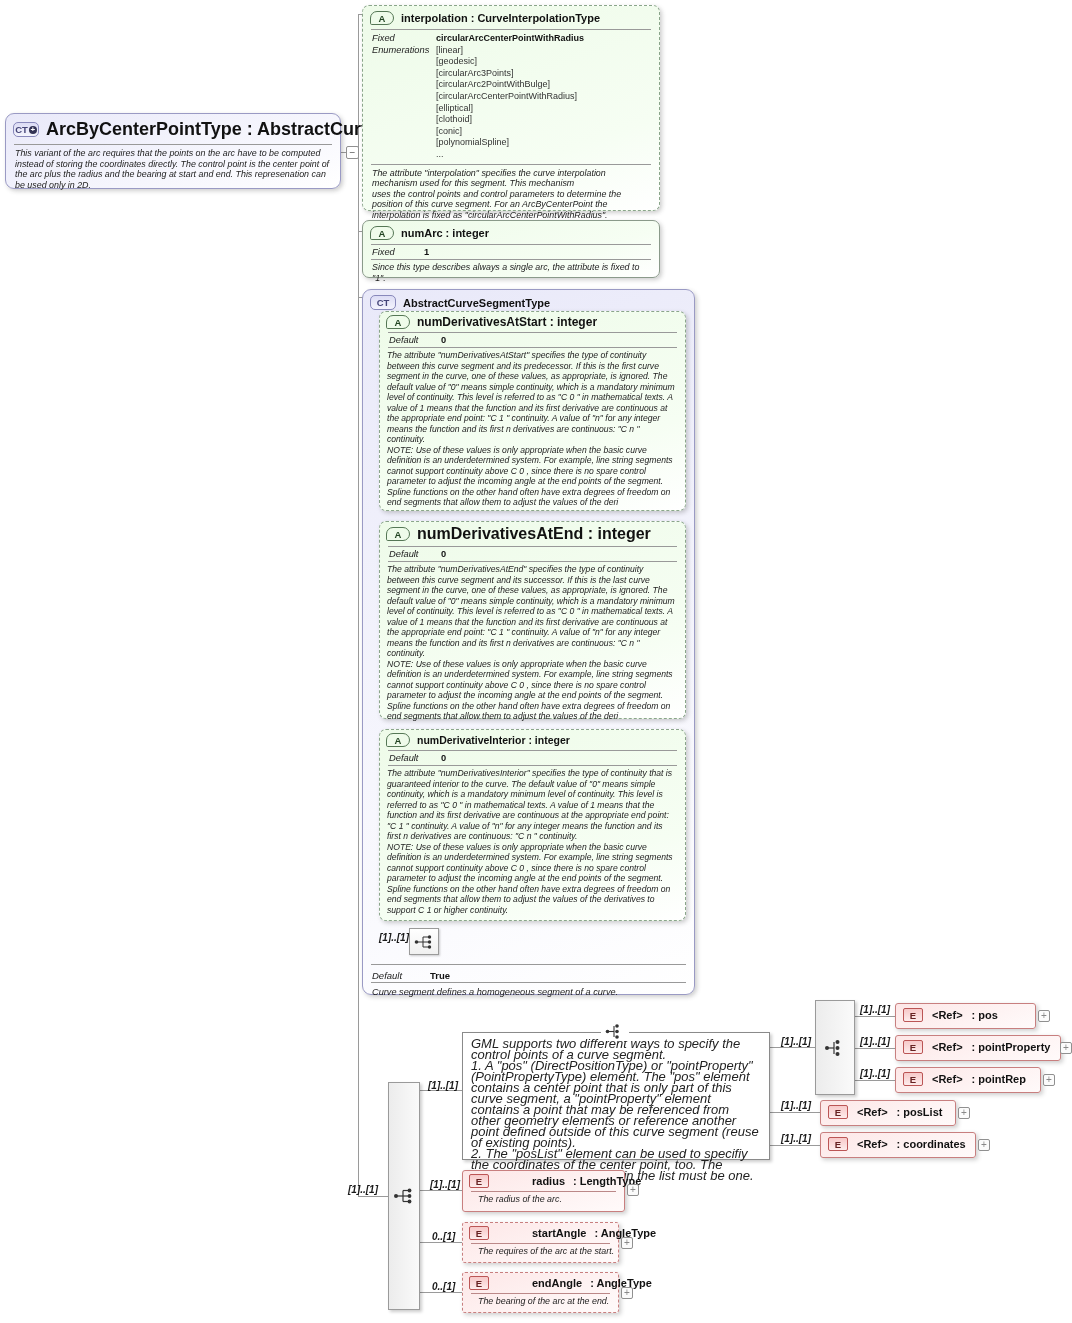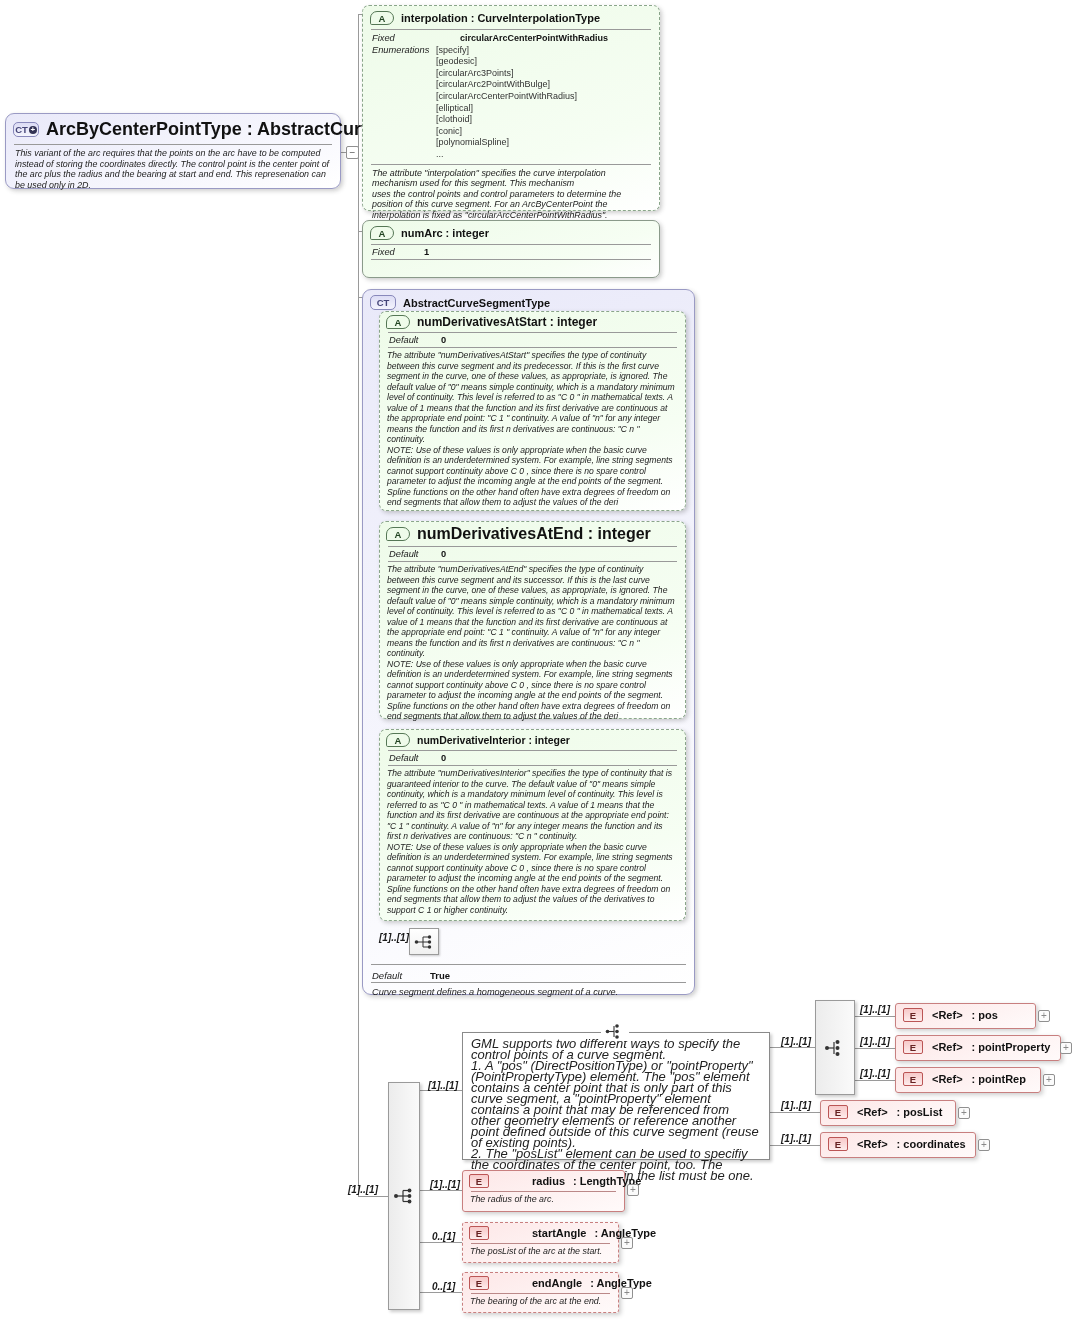--- a/index.html
+++ b/index.html
@@ -29,36 +29,36 @@
             font-size:9.5px; font-weight:bold; color:#224422; display:inline-flex; align-items:center; justify-content:center; flex:none; }
   .icon-e { width:20px; height:14px; border:1px solid #bb5555; border-radius:2px; background:linear-gradient(#f7c9c9,#fdecec);
             font-size:9.5px; font-weight:bold; color:#662222; display:inline-flex; align-items:center; justify-content:center; flex:none; }
 
   .kvrow { display:flex; align-items:baseline; padding:2px 9px 1px 9px; }
   .kvrow .k { font-style:italic; font-size:9.3px; color:#222; width:52px; flex:none; }
   .kvrow .v { font-weight:bold; font-size:9.3px; color:#111; }
   .enum-table { display:flex; padding:3px 9px 2px 9px; }
   .enum-labels { width:64px; flex:none; font-style:italic; font-size:9.3px; color:#222; line-height:11.6px; }
   .enum-vals { font-size:9px; color:#333; line-height:11.6px; }
-  .enum-vals .fixedv { font-weight:bold; color:#111;margin-left:24px; }
+  .enum-vals .fixedv { font-weight:bold; color:#111; }
 
   .card { position:absolute; font-size:10px; font-weight:bold; font-style:italic; color:#1a1a1a; white-space:nowrap; }
 
   .togglebtn { position:absolute; width:13px; height:13px; background:#ffffff; border:1px solid #909090;
                font-size:10px; line-height:11px; text-align:center; color:#555; border-radius:2px; }
   .plus-sm { width:12px; height:12px; line-height:10px; background:#fbfbfb; color:#888; }
 
   .ref-row { display:flex; align-items:center; gap:9px; padding:4px 7px; }
   .ref-row .rname { font-weight:bold; font-size:11px; color:#111; white-space:nowrap; }
   .ref-row .rtype { font-weight:bold; font-size:11px; color:#111; white-space:nowrap; }
 
   .el-hdr { display:flex; align-items:center; gap:8px; padding:3px 7px 2px 6px; }
   .el-hdr .ename { font-weight:bold; font-size:11px; color:#111; white-space:nowrap;padding-left:35px; }
   .el-hdr .etype { font-weight:bold; font-size:11px; color:#111; white-space:nowrap; }
-  .el-desc { font-style:italic; font-size:8.9px; color:#222; padding:2px 7px; white-space:nowrap; }
+  .el-desc { font-style:italic; font-size:8.9px; color:#222; padding:2px 7px; white-space:nowrap;margin-left:8px; }
 
   .seqicon { display:block; }
 </style>
 </head>
 <body>
 
 <div class="vline" style="left:358px; top:14px; height:1183px;"></div>
 <div class="hline" style="left:340px; top:152px; width:19px;"></div>
 <div class="hline" style="left:358px; top:14px; width:5px;"></div>
 <div class="hline" style="left:358px; top:231px; width:5px;"></div>
@@ -95,21 +95,21 @@
   </div>
   <hr class="sep">
   <div class="enum-table">
     <div class="enum-labels">
       <div>Fixed</div>
       <div>Enumerations</div>
     </div>
     <div class="enum-vals">
       <div class="fixedv">circularArcCenterPointWithRadius</div>
       <div>
-          <div>[specify]</div>
+          <div>[linear]</div>
           <div>[geodesic]</div>
           <div>[circularArc3Points]</div>
           <div>[circularArc2PointWithBulge]</div>
           <div>[circularArcCenterPointWithRadius]</div>
           <div>[elliptical]</div>
           <div>[clothoid]</div>
           <div>[conic]</div>
           <div>[polynomialSpline]</div>
           <div>...</div>
         </div>
@@ -124,20 +124,21 @@
   <div class="hdr">
     <span class="icon-a">A</span>
     <span class="title">numArc : integer</span>
   </div>
   <hr class="sep">
   <div class="kvrow">
     <span class="k">Fixed</span>
     <span class="v">1</span>
   </div>
   <hr class="sep">
+  <div class="desc" style="padding-top:2px;">Since this type describes always a single arc, the attribute is fixed to "1".</div>
 </div>
 
 <div class="node ct-box" style="left:362px; top:289px; width:333px; height:706px;">
   <div class="hdr">
     <span class="icon-ct">
         <span>CT</span>
       </span>
     <span class="title">AbstractCurveSegmentType</span>
   </div>
 
@@ -317,21 +318,21 @@
 <div class="togglebtn plus-sm" style="left:627px; top:1184px;">+</div>
 
 <div class="card" style="left:432px; top:1231px;">0..[1]</div>
 <div class="node el-box dashed" style="left:462px; top:1222px; width:157px; height:41px;">
   <div class="el-hdr">
     <span class="icon-e">E</span>
     <span class="ename">startAngle</span>
     <span class="etype">: AngleType</span>
   </div>
   <hr class="sep" style="border-top-color:#b88;">
-  <div class="el-desc">The posList of the arc at the start.</div>
+  <div class="el-desc">The requires of the arc at the start.</div>
 </div>
 <div class="togglebtn plus-sm" style="left:621px; top:1237px;">+</div>
 
 <div class="card" style="left:432px; top:1281px;">0..[1]</div>
 <div class="node el-box dashed" style="left:462px; top:1272px; width:157px; height:41px;">
   <div class="el-hdr">
     <span class="icon-e">E</span>
     <span class="ename">endAngle</span>
     <span class="etype">: AngleType</span>
   </div>

